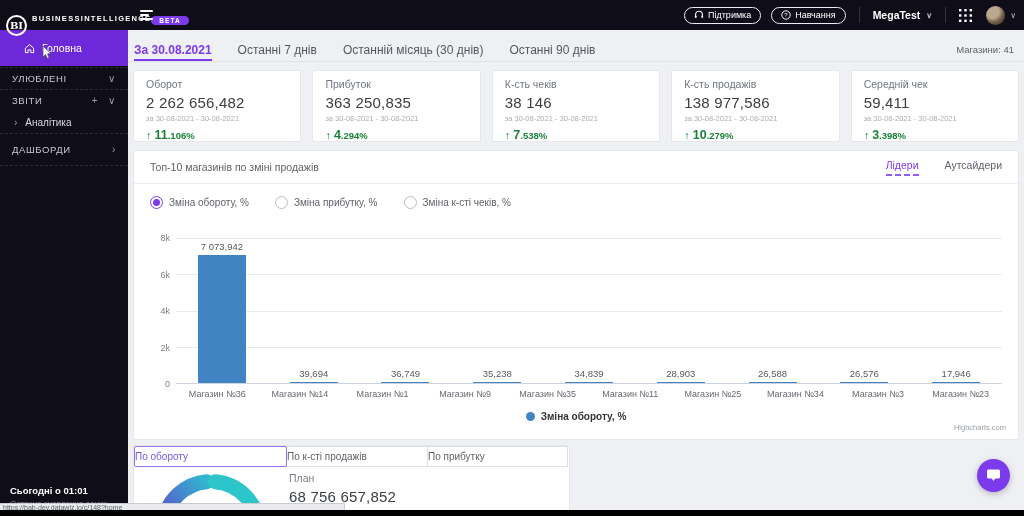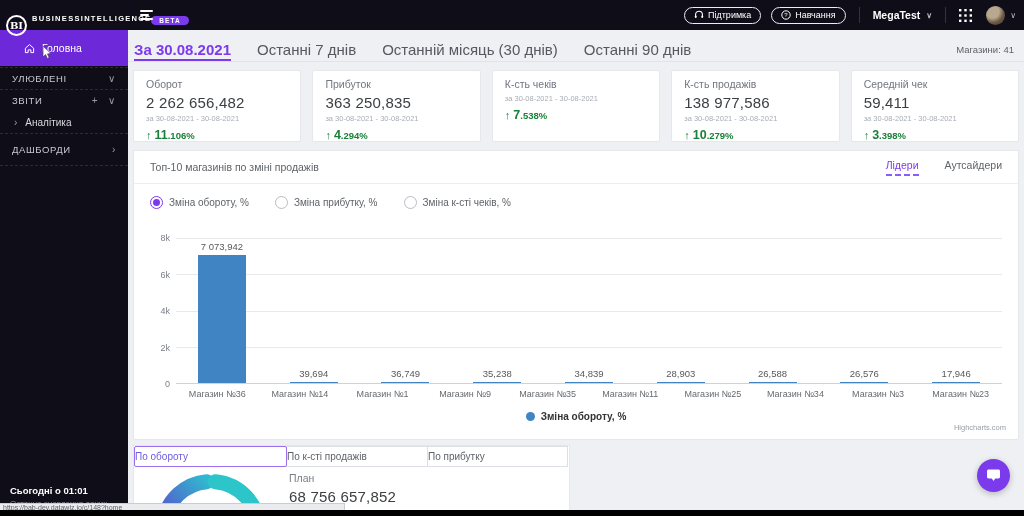--- a/index.html
+++ b/index.html
@@ -42,21 +42,21 @@
   .nav-sub .sym { color:#9a9aa4; font-size:10px; }
   .side-footer { position:absolute; left:10px; bottom:8px; }
   .sf-time { color:#fff; font-size:9.5px; font-weight:bold; }
   .sf-note { color:#8f8f98; font-size:8px; margin-top:3px; white-space:nowrap; }
   .cursor-svg { position:absolute; left:42px; top:16px; z-index:40; }
 
   
   .main { position:absolute; left:128px; top:30px; width:896px; height:486px; background:#eef0f3; }
 
   .period-bar { margin-top:8px; height:24px; display:flex; align-items:stretch; padding-left:6px; border-bottom:1px solid #e1e3e8; }
-  .ptab { font-size:15px; color:#55595f; line-height:24px; margin-right:26px; cursor:pointer; white-space:nowrap; }
+  .ptab { font-size:12px; color:#55595f; line-height:24px; margin-right:26px; cursor:pointer; white-space:nowrap; }
   .ptab.active { color:#7c3aed; font-weight:bold; box-shadow:inset 0 -2px 0 #7c3aed; }
   .stores { margin-left:auto; padding-right:10px; font-size:9.5px; color:#5f6368; align-self:center; }
 
   .kpi-row { display:flex; gap:11px; margin:8px 5px 0; height:72px; }
   .kpi-card { flex:1; background:#fff; border:1px solid #e5e7eb; border-radius:2px; padding:7px 12px 0; cursor:pointer; }
   .kpi-title { font-size:10.5px; color:#717680; margin-bottom:4px; }
   .kpi-value { font-size:15px; color:#3c4043; margin-bottom:3px; letter-spacing:0.2px; }
   .kpi-period { font-size:7.5px; color:#a8adb5; margin-bottom:5px; }
   .kpi-change { color:#188038; display:flex; align-items:baseline; }
   .kpi-arrow { font-size:11px; font-weight:bold; margin-right:3px; }
@@ -242,20 +242,21 @@
         <div class="kpi-value">363 250,835</div>
         <div class="kpi-period">за 30-08-2021 - 30-08-2021</div>
         <div class="kpi-change">
             <span class="kpi-arrow">↑</span>
             <span class="kpi-main">4</span>
             <span class="kpi-frac">.294%</span>
           </div>
       </div>
       <div class="kpi-card">
         <div class="kpi-title">К-сть чеків</div>
+        <div class="kpi-value">38 146</div>
         <div class="kpi-period">за 30-08-2021 - 30-08-2021</div>
         <div class="kpi-change">
             <span class="kpi-arrow">↑</span>
             <span class="kpi-main">7</span>
             <span class="kpi-frac">.538%</span>
           </div>
       </div>
       <div class="kpi-card">
         <div class="kpi-title">К-сть продажів</div>
         <div class="kpi-value">138 977,586</div>

